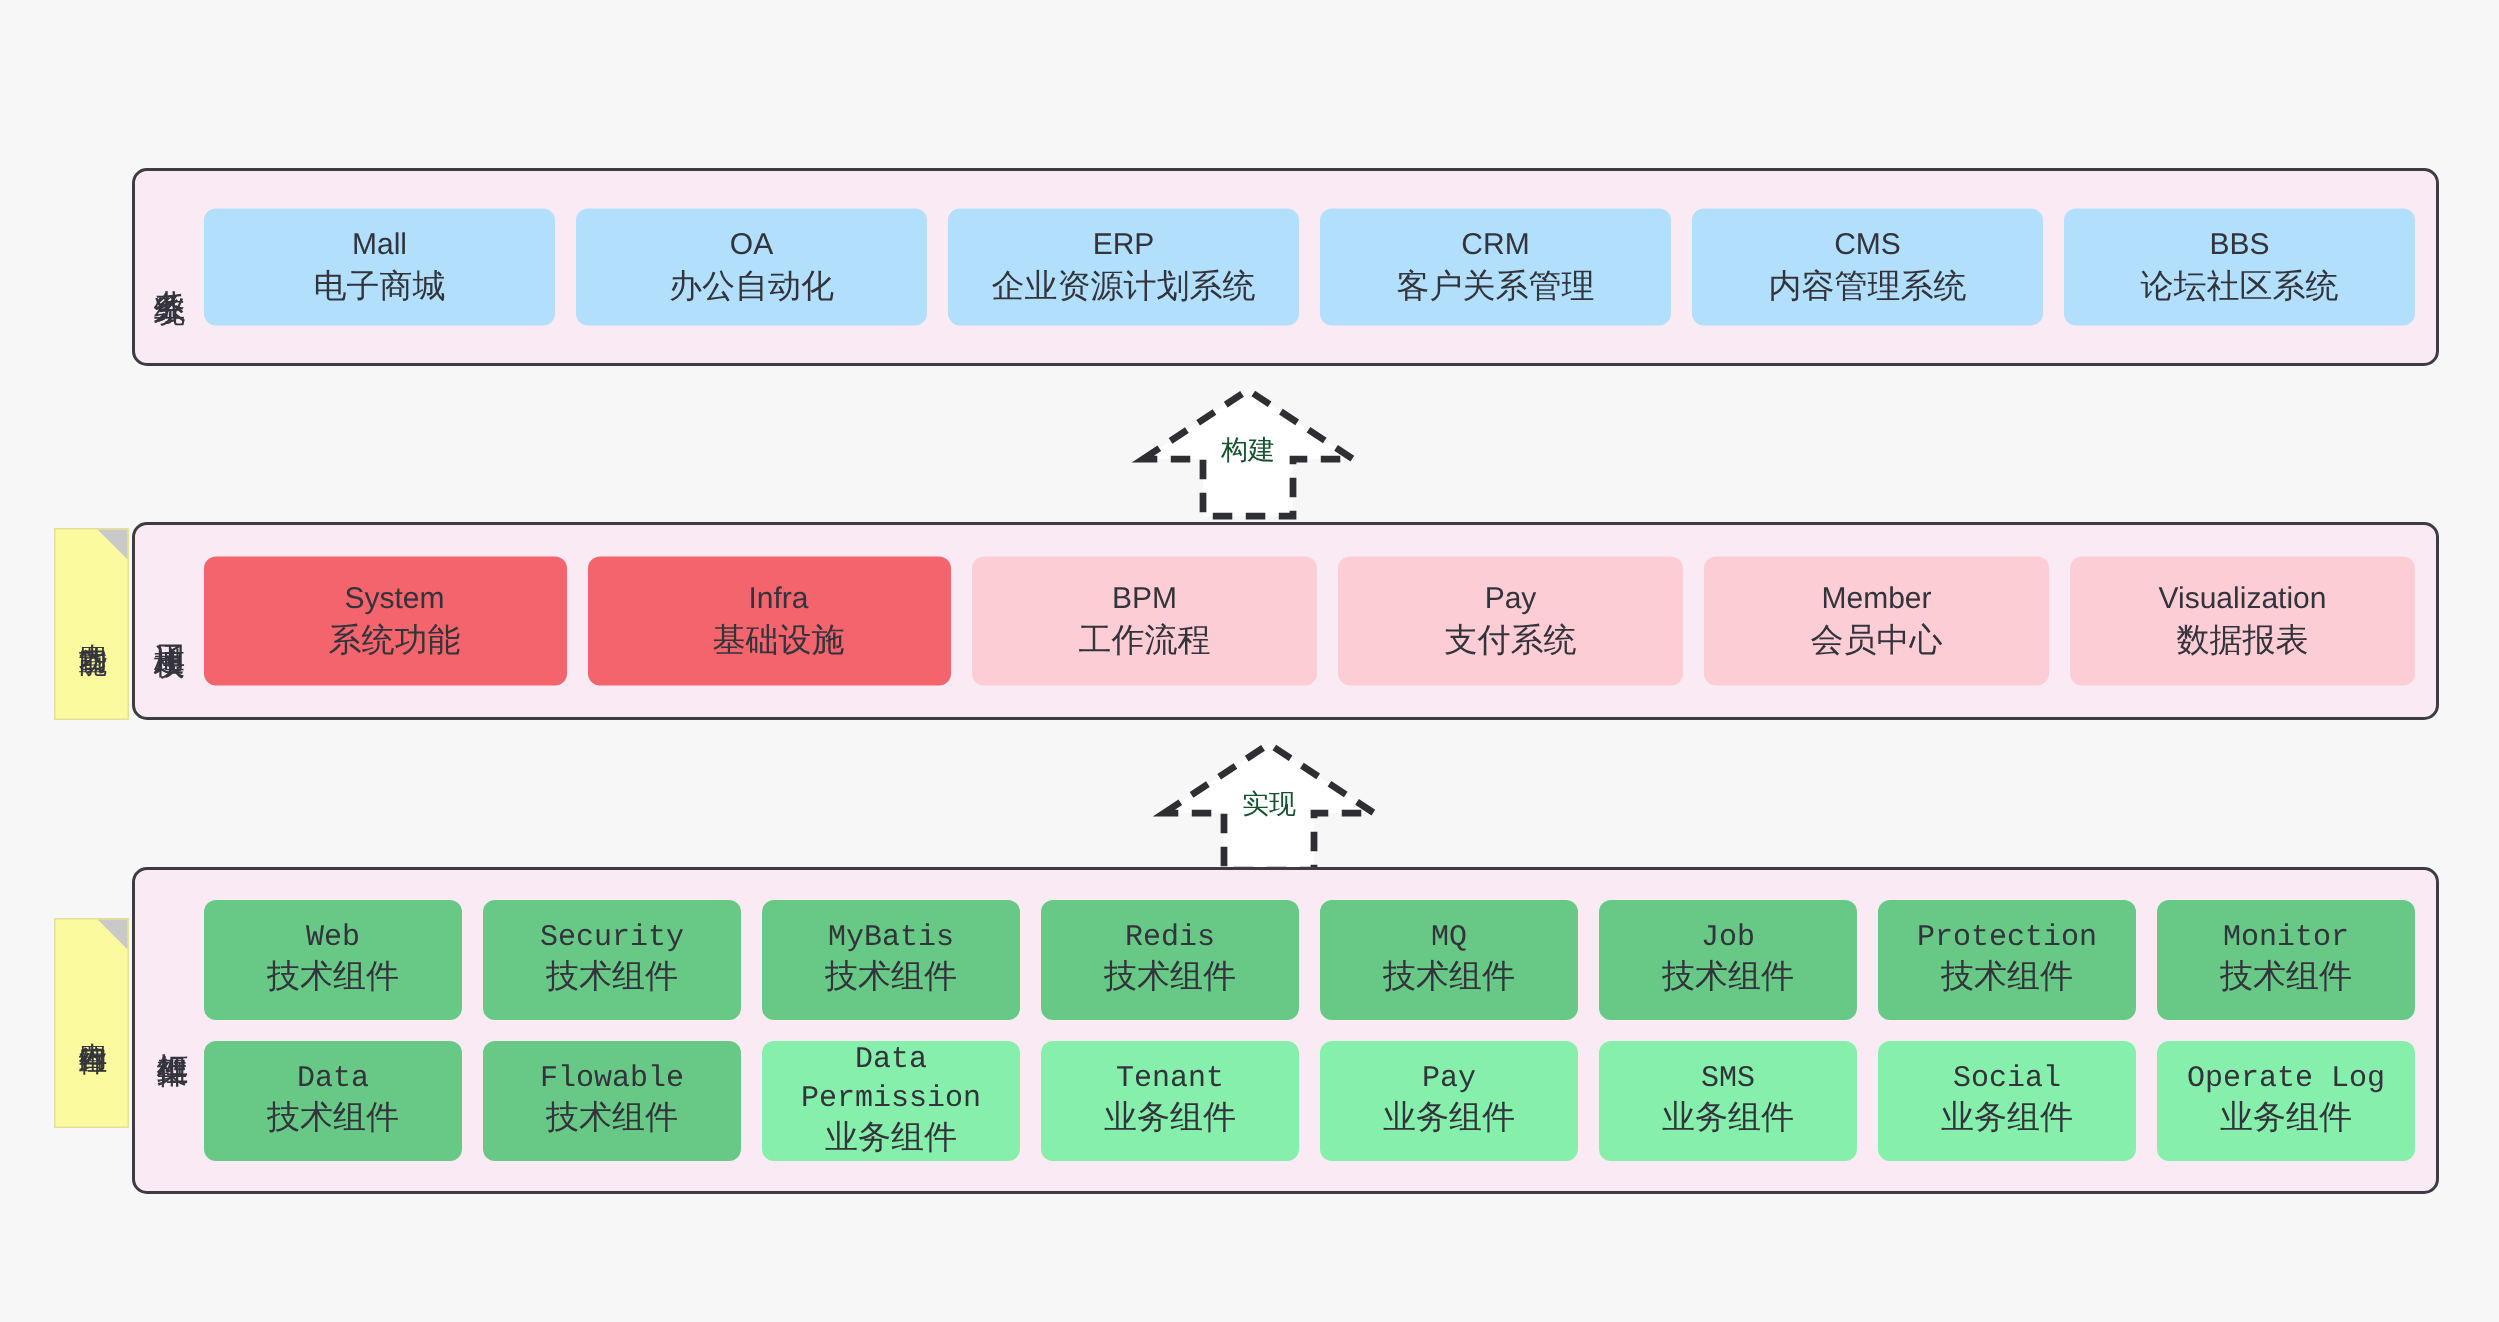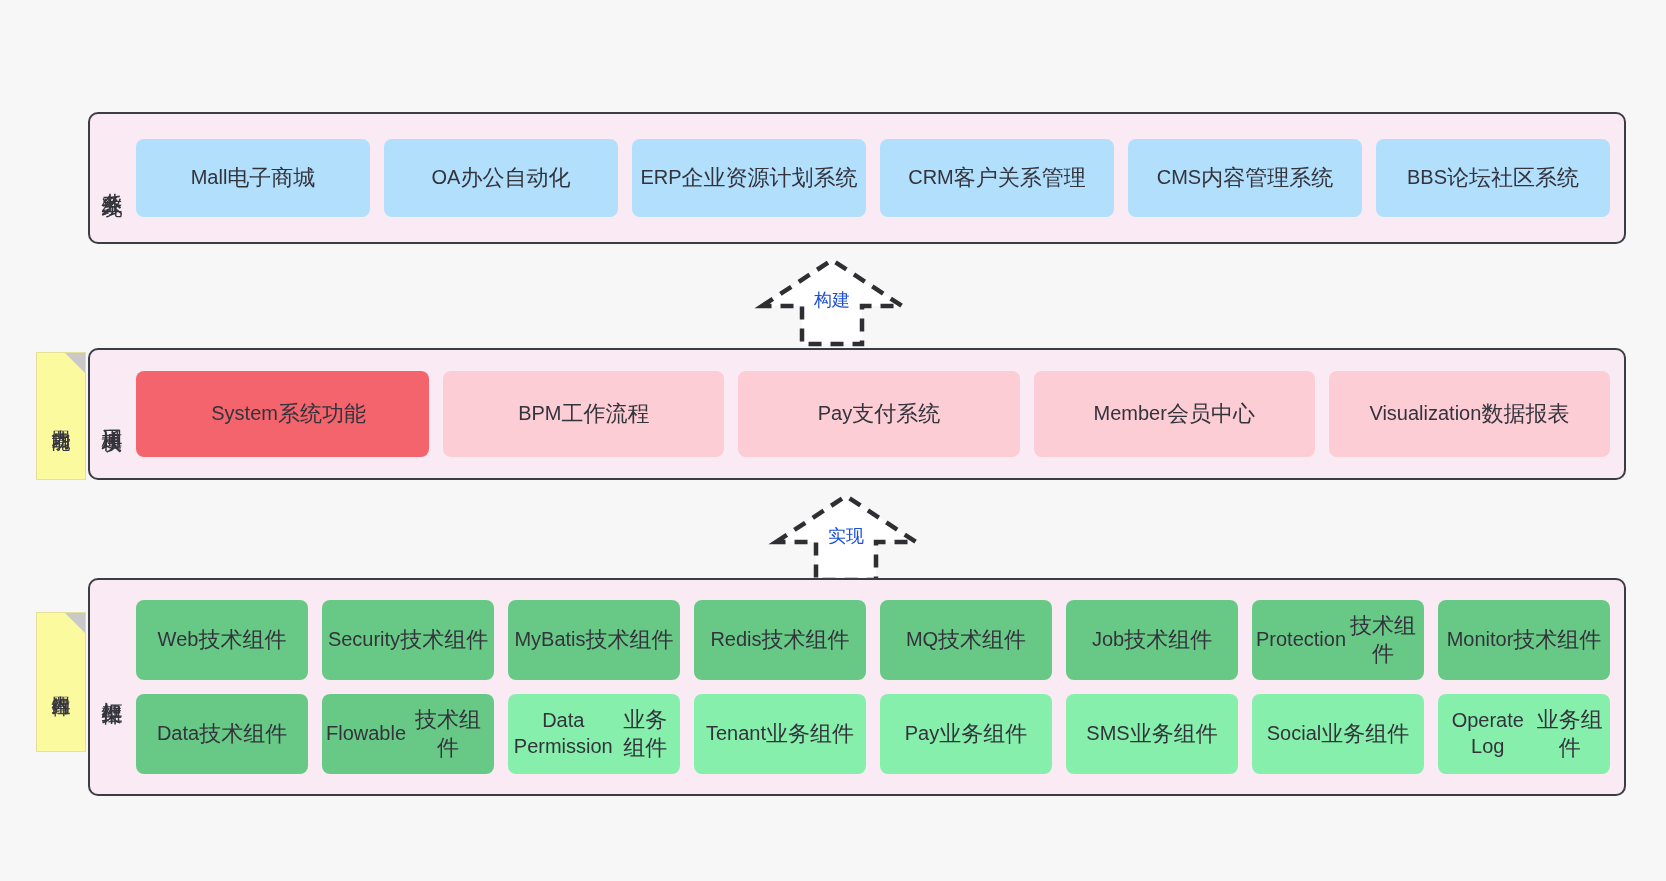--- a/index.html
+++ b/index.html
@@ -65,21 +65,21 @@
     flex-direction: row;
     gap: 14px;
   }
 
   
   .card {
     flex: 1 1 0;
     box-sizing: border-box;
     border-radius: 8px;
     display: flex;
-    flex-direction: row;
+    flex-direction: column;
     align-items: center;
     justify-content: center;
     text-align: center;
     color: #33333b;
     line-height: 1.28;
     padding: 6px 4px;
     min-width: 0;
   }
   .card .t-en {
     font-size: 20px;
@@ -132,21 +132,21 @@
   
   .connector {
     position: absolute;
   }
   .connector svg { display: block; }
   .connector .conn-label {
     position: absolute;
     left: 50%;
     transform: translateX(-50%);
     font-size: 18px;
-    color: #1d4ed8;
+    color: #14532d;
     background: transparent;
     white-space: nowrap;
     user-select: none;
   }
 </style>
 </head>
 <body>
 
 <div id="canvas">
 
@@ -194,20 +194,24 @@
   </div>
 
   <div class="layer" id="layer-common-module" style="left:88px; top:348px; width:1538px; height:132px;">
     <div class="layer-label">通用模块</div>
     <div class="layer-body">
       <div class="row">
         <div class="card c-red h-mod">
           <span class="t-en">System</span>
           <span class="t-cn">系统功能</span>
         </div>
+        <div class="card c-red h-mod">
+          <span class="t-en">Infra</span>
+          <span class="t-cn">基础设施</span>
+        </div>
         <div class="card c-pink h-mod">
           <span class="t-en">BPM</span>
           <span class="t-cn">工作流程</span>
         </div>
         <div class="card c-pink h-mod">
           <span class="t-en">Pay</span>
           <span class="t-cn">支付系统</span>
         </div>
         <div class="card c-pink h-mod">
           <span class="t-en">Member</span>
@@ -225,21 +229,21 @@
     <svg width="160" height="96" viewBox="0 0 160 96">
       <path d="M 10 54 L 80 8 L 150 54 L 110 54 L 110 92 L 50 92 L 50 54 Z" fill="#ffffff" stroke="#2e2e33" stroke-width="4.5" stroke-dasharray="13 9" stroke-linejoin="miter"></path>
     </svg>
     <span class="conn-label" style="top:36px;">实现</span>
   </div>
 
   <div class="note" id="note-builtin-component" style="left:36px; top:612px; height:140px;">
     <span>内置组件</span>
   </div>
 
-  <div class="layer" id="layer-framework-component" style="left:88px; top:578px; width:1538px; height:218px;">
+  <div class="layer" id="layer-framework-component" style="left:88px; top:578px; width:1538px; height:218px;font-family:Liberation Mono, monospace;">
     <div class="layer-label">框架组件</div>
     <div class="layer-body">
 
       <div class="row">
         <div class="card c-green h-frame">
           <span class="t-en">Web</span>
           <span class="t-cn">技术组件</span>
         </div>
         <div class="card c-green h-frame">
           <span class="t-en">Security</span>

